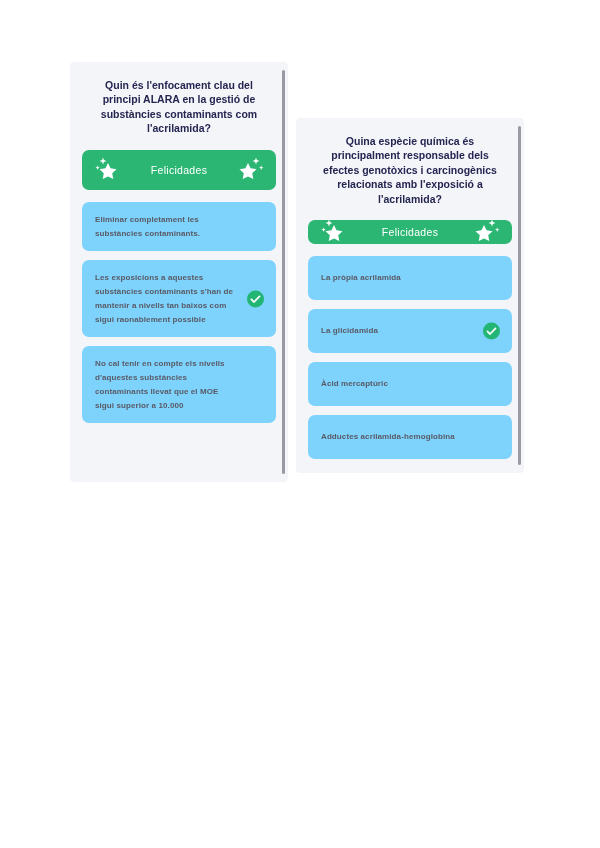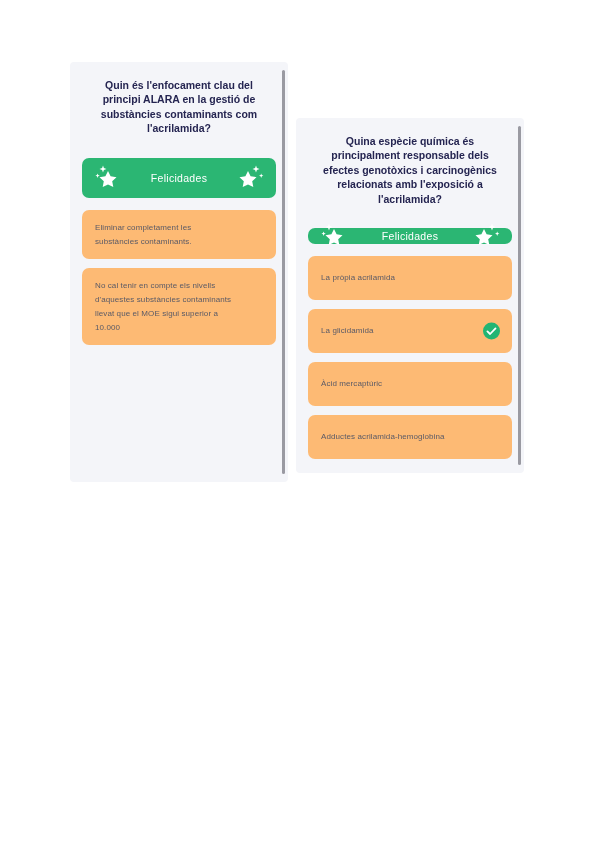--- a/index.html
+++ b/index.html
@@ -62,21 +62,21 @@
     text-align: center;
     line-height: 1.38;
     padding: 2px 8px 0 8px;
   }
   .quiz-card.left .question-title { font-size: 10.5px; }
   .quiz-card.right .question-title { font-size: 10.5px; }
 
   
   .congrats-banner {
     position: relative;
-    margin-top: 22px;
+    margin-top: 14px;
     height: 40px;
     border-radius: 7px;
     background: #2bb673;
     display: flex;
     align-items: center;
     justify-content: center;
   }
 
   .congrats-label {
     color: #ffffff;
@@ -98,26 +98,27 @@
   .options-list {
     margin-top: 12px;
     display: flex;
     flex-direction: column;
     gap: 9px;
     flex: 1;
   }
 
   .option-row {
     position: relative;
-    background: #fdba74;
+    background: #7dd3fc;
     border-radius: 7px;
     padding: 11px 42px 11px 13px;
     display: flex;
     align-items: center;
     min-height: 44px;
+    font-weight: bold;
   }
 
   .option-text {
     color: #5a5a66;
     font-size: 8px;
     line-height: 1.72;
     letter-spacing: 0.1px;
   }
 
   .check-badge {
@@ -163,20 +164,28 @@
       </span>
     </div>
 
     <div class="options-list">
 
       <div class="option-row">
         <span class="option-text">Eliminar completament les substàncies contaminants.</span>
 
       </div>
 
+      <div class="option-row">
+        <span class="option-text">Les exposicions a aquestes substàncies contaminants s'han de mantenir a nivells tan baixos com sigui raonablement possible</span>
+        <span class="check-badge">
+          <svg viewBox="0 0 17 17" width="17" height="17" aria-hidden="true">
+            <path d="M4.4 8.9 L7.1 11.5 L12.5 5.9" fill="none" stroke="#ffffff" stroke-width="1.8" stroke-linecap="round" stroke-linejoin="round"></path>
+          </svg>
+        </span>
+      </div>
 
       <div class="option-row">
         <span class="option-text">No cal tenir en compte els nivells d'aquestes substàncies contaminants llevat que el MOE sigui superior a 10.000</span>
 
       </div>
 
 
     </div>
 
     <div class="card-scrollbar"></div>

